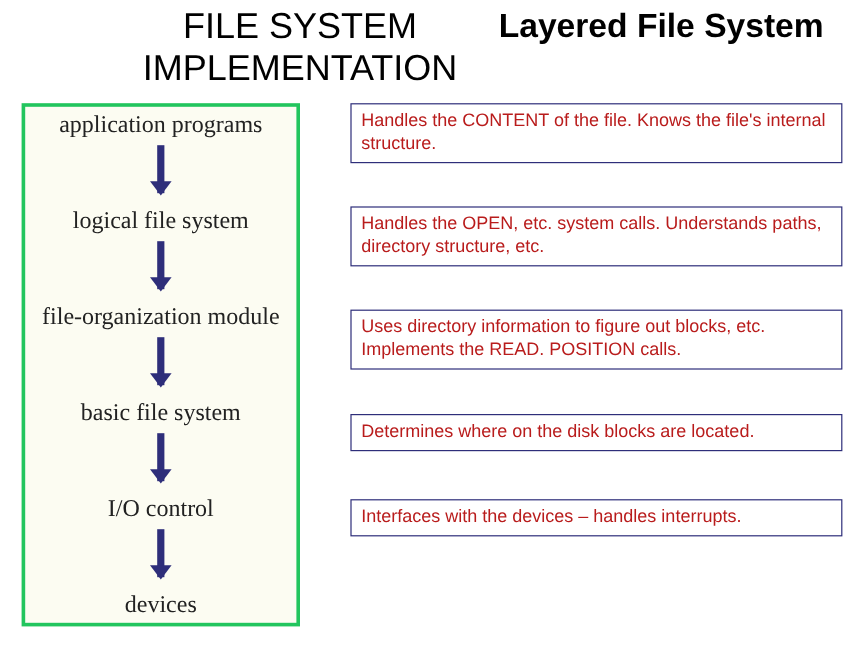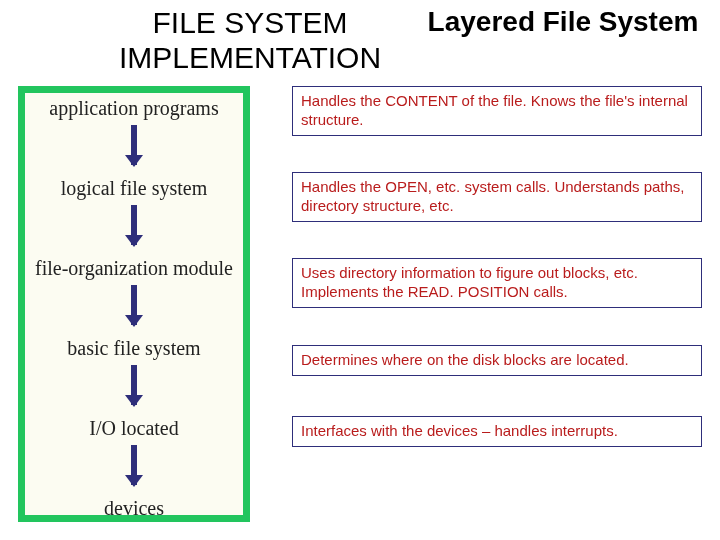--- a/index.html
+++ b/index.html
@@ -4,27 +4,27 @@
 <style>
   * { box-sizing: border-box; margin: 0; padding: 0; }
   html, body { width: 720px; height: 540px; font-family: Arial, Helvetica, sans-serif; background: #fff; }
   .slide { position: relative; width: 720px; height: 428px; }
 
   .title-left {
     position: absolute; left: 100px; top: 6px; width: 300px;
     font-size: 30px; text-align: center; line-height: 1.15;
   }
   .title-right {
-    position: absolute; left: 420px; top: 6px; width: 286px;
+    position: absolute; left: 408px; top: 6px; width: 286px;
     font-size: 28px; font-weight: bold; text-align: center; line-height: 1.15;
   }
 
   .layer-box {
     position: absolute; left: 18px; top: 86px; width: 232px; height: 436px;
-    border: 7px solid #22c55e; background: #fcfcf2;
+    border: 3px solid #22c55e; background: #fcfcf2;
   }
   .layer-item {
     position: absolute; width: 100%; text-align: center;
     font-family: "Times New Roman", Times, serif; font-size: 20px; color: #222;
   }
 
   .arrow {
     position: absolute; left: 50%; transform: translateX(-50%);
     width: 24px; height: 40px;
     background:
@@ -70,21 +70,21 @@
 
     <div class="layer-item" style="top:84px">logical file system</div>
     <div class="arrow down-only" style="top:112px"></div>
 
     <div class="layer-item" style="top:164px">file-organization module</div>
     <div class="arrow down-only" style="top:192px"></div>
 
     <div class="layer-item" style="top:244px">basic file system</div>
     <div class="arrow down-only" style="top:272px"></div>
 
-    <div class="layer-item" style="top:324px">I/O located</div>
+    <div class="layer-item" style="top:324px">I/O control</div>
     <div class="arrow down-only" style="top:352px"></div>
 
     <div class="layer-item" style="top:404px">devices</div>
   </div>
 
   <div class="desc-box" style="top:86px">Handles the CONTENT of the file.  Knows the file's internal structure.</div>
   <div class="desc-box" style="top:172px">Handles the OPEN, etc. system calls.  Understands paths, directory structure, etc.</div>
   <div class="desc-box" style="top:258px">Uses directory information to figure out blocks, etc.  Implements the READ. POSITION calls.</div>
   <div class="desc-box" style="top:416px">Interfaces with the devices – handles interrupts.</div>
   <div class="desc-box" style="top:345px">Determines where on the disk blocks are located.</div>

